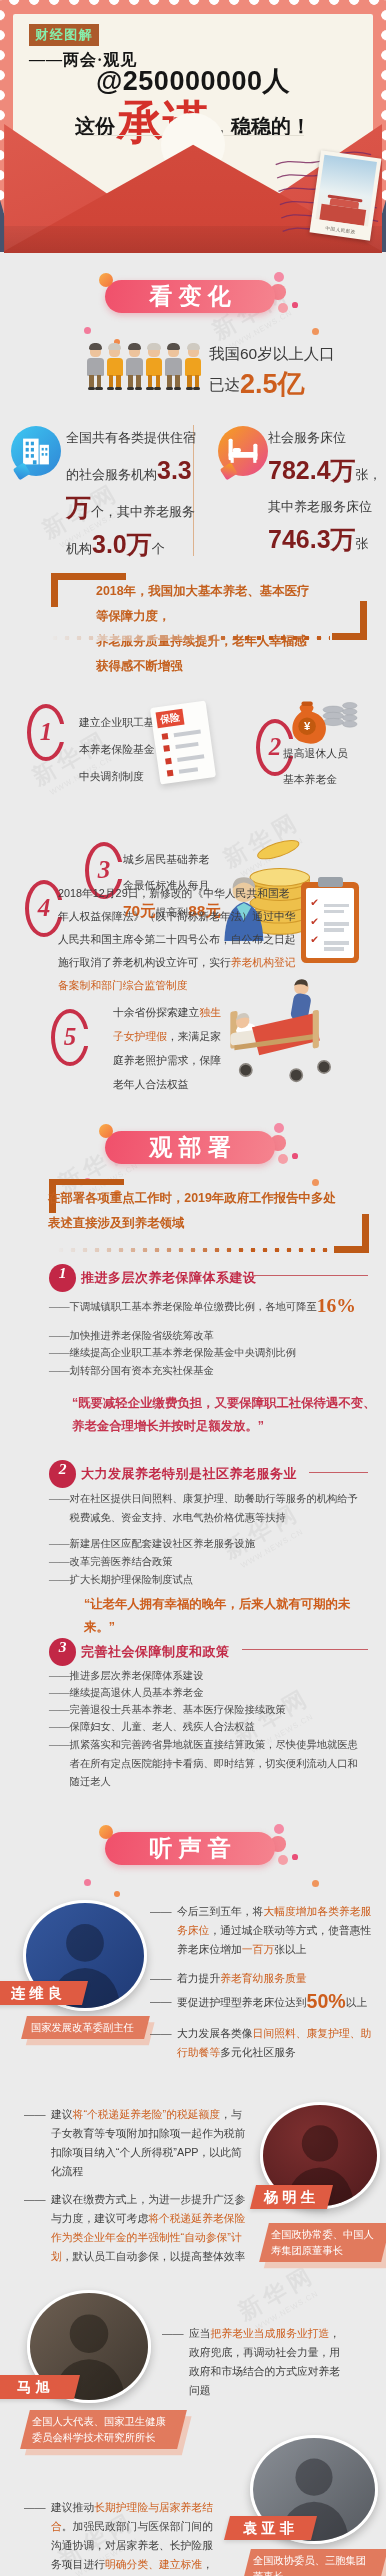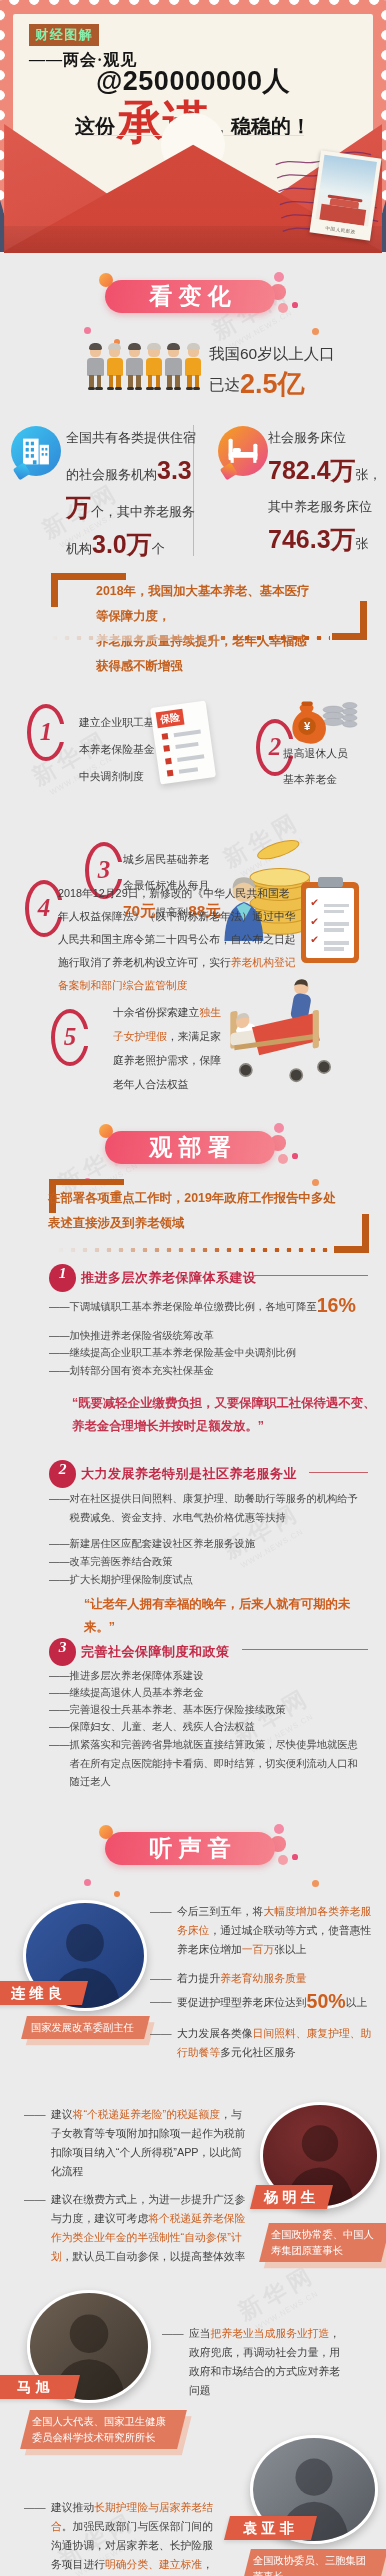--- a/index.html
+++ b/index.html
@@ -106,21 +106,21 @@
   .clipb{position:absolute;width:58px;height:81px;background:#d2671f;border-radius:5.2px;}
   .clipb::before{content:'';position:absolute;top:-5.2px;left:50%;margin-left:-12.4px;width:25px;height:10.3px;background:#9aa1a8;border-radius:2.6px;}
   .clipb .sheet{position:absolute;left:5.2px;right:5.2px;top:6.2px;bottom:5.2px;background:#fff;border-radius:2.1px;}
   .clipb .sheet i{position:absolute;left:17.5px;height:3.6px;background:#cfd3d8;}
   .clipb .sheet b{position:absolute;left:4.1px;color:#c23b28;font-size:10.3px;}
   
   .dcirc{position:absolute;width:27px;height:28px;border-radius:50%;background:#c22746;color:#fff;text-align:center;
     line-height:28px;font:italic bold 15.5px "Liberation Serif","DejaVu Serif",serif;}
   .dhead{position:absolute;font-size:13px;font-weight:bold;color:#c22b48;letter-spacing:0.5px;}
   .dline{position:absolute;height:1px;background:#c75f66;}
-  .dash{position:absolute;font-size:10.3px;line-height:18.5px;color:#474747;white-space:pre-line;font-weight:500;}
+  .dash{position:absolute;font-size:10.3px;line-height:18.5px;color:#474747;white-space:pre-line;font-weight:500;font-family:Liberation Serif, serif;}
   .dquote{position:absolute;font-size:12.4px;font-weight:bold;line-height:23px;}
   .q-red{color:#c5344e;} .q-orange{color:#cd5e1d;}
   
   .photo{position:absolute;border-radius:50%;border:3.6px solid #fff;box-shadow:0 4.1px 8.2px rgba(0,0,0,.22);overflow:hidden;}
   .photo .pbg{position:absolute;inset:0;}
   .photo svg{position:absolute;left:0;top:0;width:100%;height:100%;}
   .nbadge{position:absolute;background:#df5b42;color:#fff;font-weight:bold;font-size:14.4px;transform:skewX(-14deg);
     display:flex;align-items:center;justify-content:center;letter-spacing:4.1px;box-shadow:0 2.1px 4.1px rgba(0,0,0,.12);}
   .nbadge>span{transform:skewX(14deg);}
   .tbadge{position:absolute;background:#e17a5d;color:#fff;font-size:10.3px;transform:skewX(-14deg);

